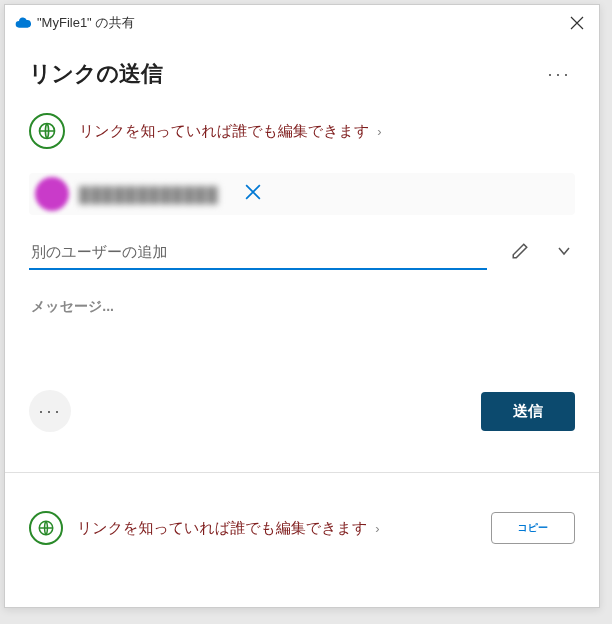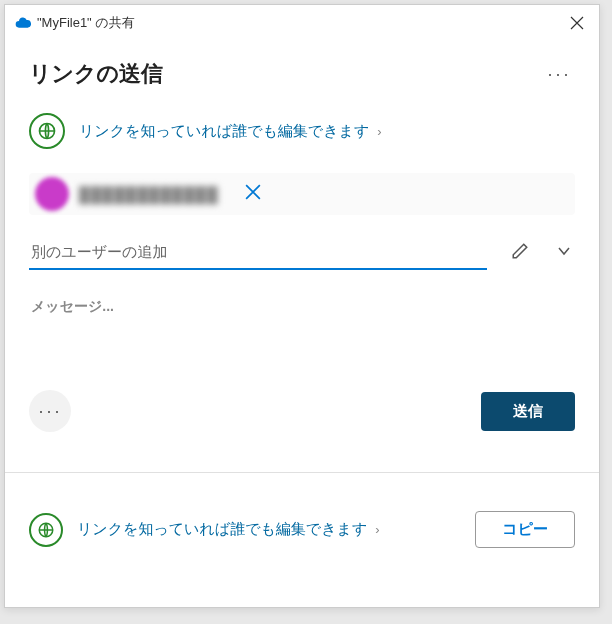--- a/index.html
+++ b/index.html
@@ -100,21 +100,21 @@
       border: 2px solid #2a8a2a;
       border-radius: 50%;
       display: flex;
       align-items: center;
       justify-content: center;
       margin-right: 14px;
       color: #2a8a2a;
     }
     .permission-text {
       font-size: 15px;
-      color: #0369a1;
+      color: #7f1d1d;
     }
     .permission-chevron {
       margin-left: 8px;
       color: #888;
       font-size: 13px;
     }
     .recipient-chip {
       display: inline-flex;
       align-items: center;
       margin-top: 24px;
@@ -238,21 +238,21 @@
     }
     .copy-left {
       display: flex;
       align-items: center;
     }
     .copy-btn {
       background: #fff;
       color: #0078d4;
       border: 1px solid #999;
       padding: 8px 26px;
-      font-size: 15px;
+      font-size: 10px;
       font-weight: 600;
       border-radius: 4px;
       cursor: pointer;
       font-family: inherit;
     }
   </style>
 </head>
 <body>
 
 <div class="dialog">

